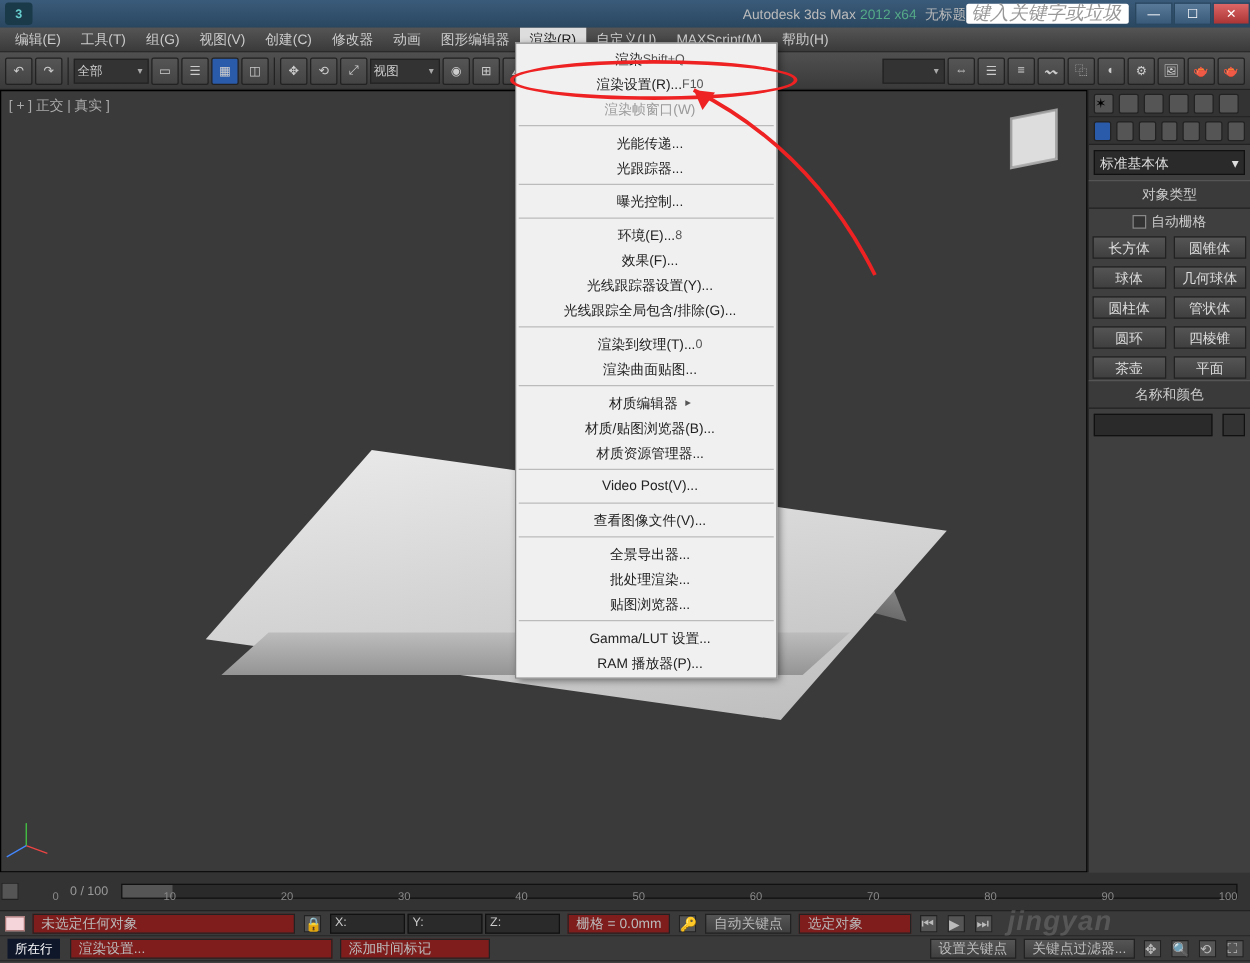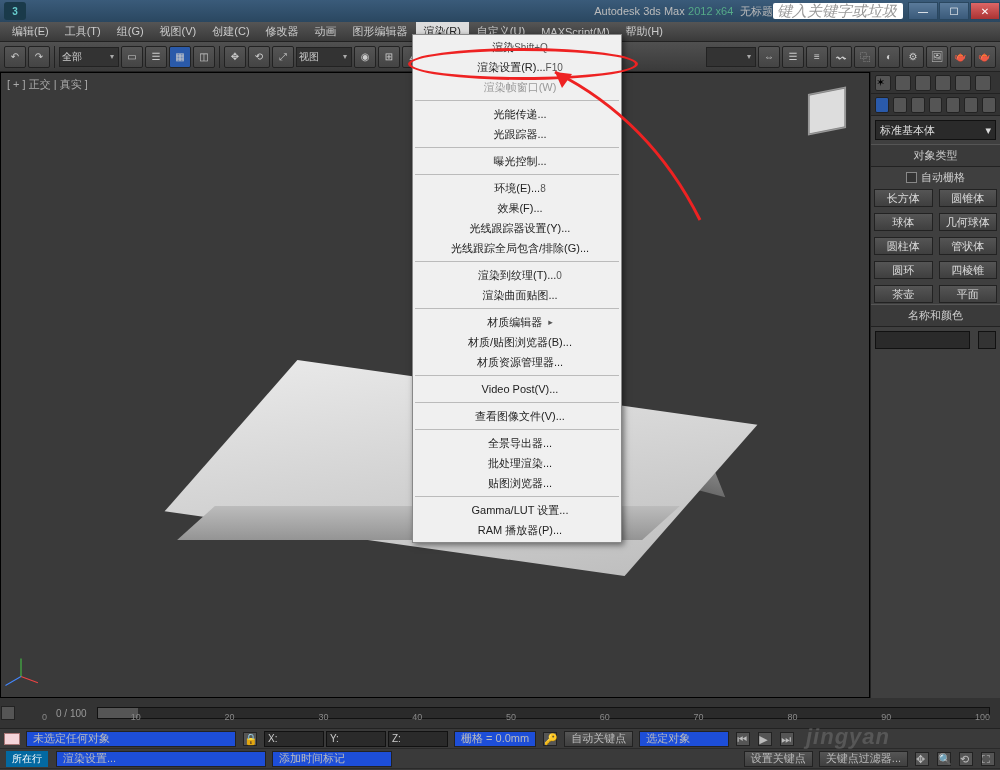--- a/index.html
+++ b/index.html
@@ -54,24 +54,24 @@
 .red-ellipse{ left:408px; top:48px; width:230px; height:32px; border:3px solid #e22; border-radius:50%;}
 .red-arrow-svg{ left:540px; top:60px; width:180px; height:170px;}
 .timeline-area { position:absolute; bottom:42px; left:0; right:0; height:30px; background:#333; display:flex; align-items:center; }
 .time-slider{ flex:1; height:12px; background:#2a2a2a; border:1px solid #111; margin:0 10px; position:relative;}
 .time-slider:before{content:""; position:absolute;left:0;top:0;bottom:0;width:40px;background:#555;}
 .time-label{ color:#999; font-size:10px; margin-left:40px;}
 .ticks{ position:absolute; left:42px; right:10px; bottom:2px; height:14px; display:flex; justify-content:space-between;}
 .ticks span{ color:#888; font-size:9px;}
 .status-area{ position:absolute; bottom:0;left:0;right:0;height:42px;background:#3a3a3a;border-top:1px solid #222;display:flex;flex-direction:column;}
 .status-row{ height:20px; display:flex; align-items:center; padding:0 4px; gap:6px; color:#bbb; font-size:10px; border-bottom:1px solid #2a2a2a;}
-.status-cell{ padding:0 6px;border:1px solid #222;background:#1d4ed8;height:16px;display:flex;align-items:center;}
+.status-cell{ padding:0 6px;border:1px solid #222;background:#7f1d1d;height:16px;display:flex;align-items:center;}
 .status-btn{ padding:0 6px; background:linear-gradient(#555,#3f3f3f); border:1px solid #222; height:16px; display:flex;align-items:center;}
 .small-ic{ width:14px;height:14px;background:#555;border:1px solid #222;margin:0 1px;}
-.tag-pink{ background:#0369a1;color:#fff;padding:1px 6px;font-size:10px;margin:0 2px;}
+.tag-pink{ background:#0f172a;color:#fff;padding:1px 6px;font-size:10px;margin:0 2px;}
 .coord-grp{ display:flex; gap:2px;}
 .coord-grp .cf{ width:60px;height:16px;background:#2a2a2a;border:1px solid #111;color:#ccc;font-size:10px;padding:0 3px;display:flex;align-items:center;}
 .watermark{ position:absolute; right:110px; bottom:20px; color:rgba(220,220,220,.18); font-size:22px; font-style:italic; font-weight:bold; letter-spacing:1px; pointer-events:none;}
 </style>
 </head>
 <body>
 
 <div class="titlebar">
   <div class="app-logo">3</div>
   <div class="title-text">

